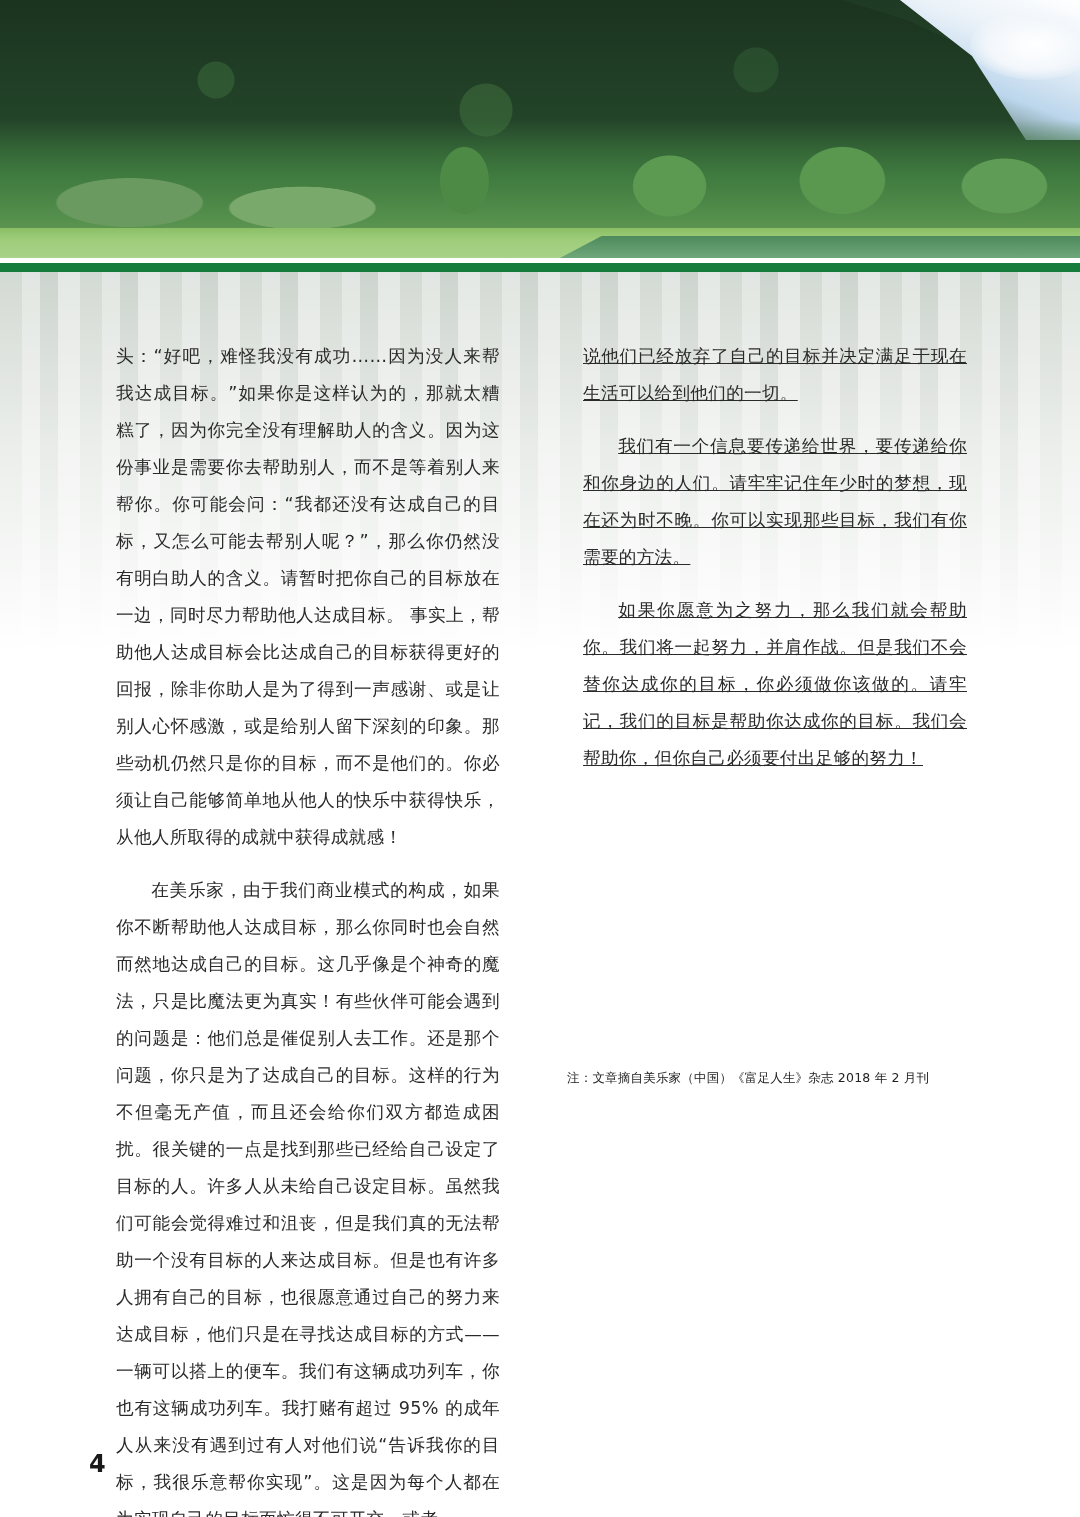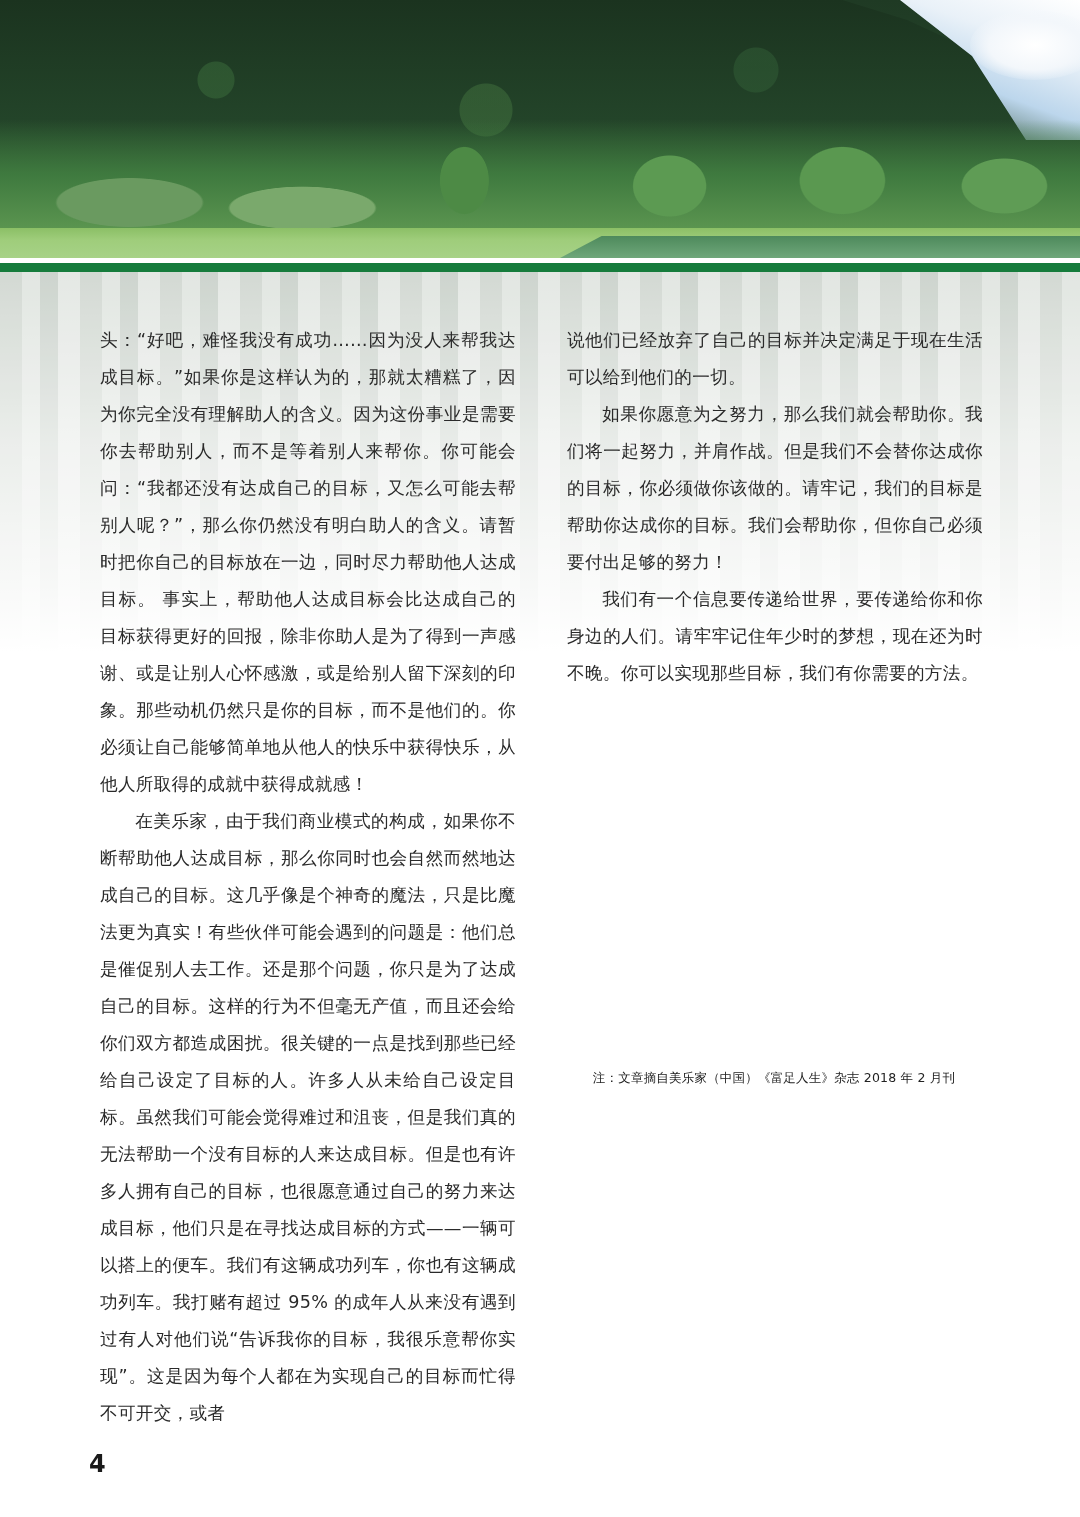--- a/index.html
+++ b/index.html
@@ -59,30 +59,30 @@
       linear-gradient(180deg,rgba(255,255,255,0) 0%,rgba(255,255,255,.55) 45%,#ffffff 100%),
       repeating-linear-gradient(90deg,#cfd6cf 0 22px,#dfe4df 22px 40px,#c8d0c9 40px 58px,#e2e6e2 58px 80px);
     opacity:.9;
   }
   .col {
     position:absolute; top:322px; width:416px;
     font-size:17.6px; line-height:37px; letter-spacing:0.3px;
     text-align:justify; text-align-last:left;
   }
   .col.left { left:100px; }
-  .col.right { left:567px; }
-  .col p { margin:0; }
+  .col.right { left:567px;text-decoration:underline; }
+  .col p { margin:16px; }
   .col p.indent { text-indent:2em; }
   .leaf {
     display:inline-block; width:8px; height:14px; margin-left:8px; vertical-align:-2px;
     background:linear-gradient(160deg,#9fb4a0 0%,#6f8b72 70%,#d08a2c 100%);
     border-radius:80% 10% 80% 10%;
   }
   .note {
-    position:absolute; left:567px; top:1068px; width:414px; text-align:center;
+    position:absolute; left:567px; top:1068px; width:414px; text-align:left;
     font-size:12.5px; line-height:20px; color:#222; letter-spacing:0.2px;
   }
   .page-number {
     position:absolute; left:89px; top:1450px;
     font-family:"DejaVu Sans", sans-serif; font-weight:bold; font-size:24px; color:#1a1a1a;
   }
 </style>
 </head>
 <body>
 
@@ -98,19 +98,19 @@
 <div class="stripe-green"></div>
 <div class="backdrop"></div>
 
 <div class="col left">
   <p>头：“好吧，难怪我没有成功……因为没人来帮我达成目标。”如果你是这样认为的，那就太糟糕了，因为你完全没有理解助人的含义。因为这份事业是需要你去帮助别人，而不是等着别人来帮你。你可能会问：“我都还没有达成自己的目标，又怎么可能去帮别人呢？”，那么你仍然没有明白助人的含义。请暂时把你自己的目标放在一边，同时尽力帮助他人达成目标。 事实上，帮助他人达成目标会比达成自己的目标获得更好的回报，除非你助人是为了得到一声感谢、或是让别人心怀感激，或是给别人留下深刻的印象。那些动机仍然只是你的目标，而不是他们的。你必须让自己能够简单地从他人的快乐中获得快乐，从他人所取得的成就中获得成就感！</p>
   <p class="indent">在美乐家，由于我们商业模式的构成，如果你不断帮助他人达成目标，那么你同时也会自然而然地达成自己的目标。这几乎像是个神奇的魔法，只是比魔法更为真实！有些伙伴可能会遇到的问题是：他们总是催促别人去工作。还是那个问题，你只是为了达成自己的目标。这样的行为不但毫无产值，而且还会给你们双方都造成困扰。很关键的一点是找到那些已经给自己设定了目标的人。许多人从未给自己设定目标。虽然我们可能会觉得难过和沮丧，但是我们真的无法帮助一个没有目标的人来达成目标。但是也有许多人拥有自己的目标，也很愿意通过自己的努力来达成目标，他们只是在寻找达成目标的方式——一辆可以搭上的便车。我们有这辆成功列车，你也有这辆成功列车。我打赌有超过 95% 的成年人从来没有遇到过有人对他们说“告诉我你的目标，我很乐意帮你实现”。这是因为每个人都在为实现自己的目标而忙得不可开交，或者</p>
 </div>
 
 <div class="col right">
   <p>说他们已经放弃了自己的目标并决定满足于现在生活可以给到他们的一切。</p>
+  <p class="indent">我们有一个信息要传递给世界，要传递给你和你身边的人们。请牢牢记住年少时的梦想，现在还为时不晚。你可以实现那些目标，我们有你需要的方法。</p>
   <p class="indent">如果你愿意为之努力，那么我们就会帮助你。我们将一起努力，并肩作战。但是我们不会替你达成你的目标，你必须做你该做的。请牢记，我们的目标是帮助你达成你的目标。我们会帮助你，但你自己必须要付出足够的努力！</p>
-  <p class="indent">我们有一个信息要传递给世界，要传递给你和你身边的人们。请牢牢记住年少时的梦想，现在还为时不晚。你可以实现那些目标，我们有你需要的方法。</p>
 </div>
 
 <div class="note">注：文章摘自美乐家（中国）《富足人生》杂志 2018 年 2 月刊</div>
 
 <div class="page-number">4</div>
 
 </body></html>

